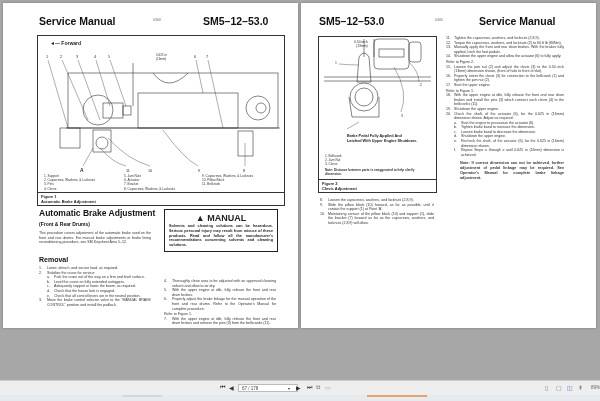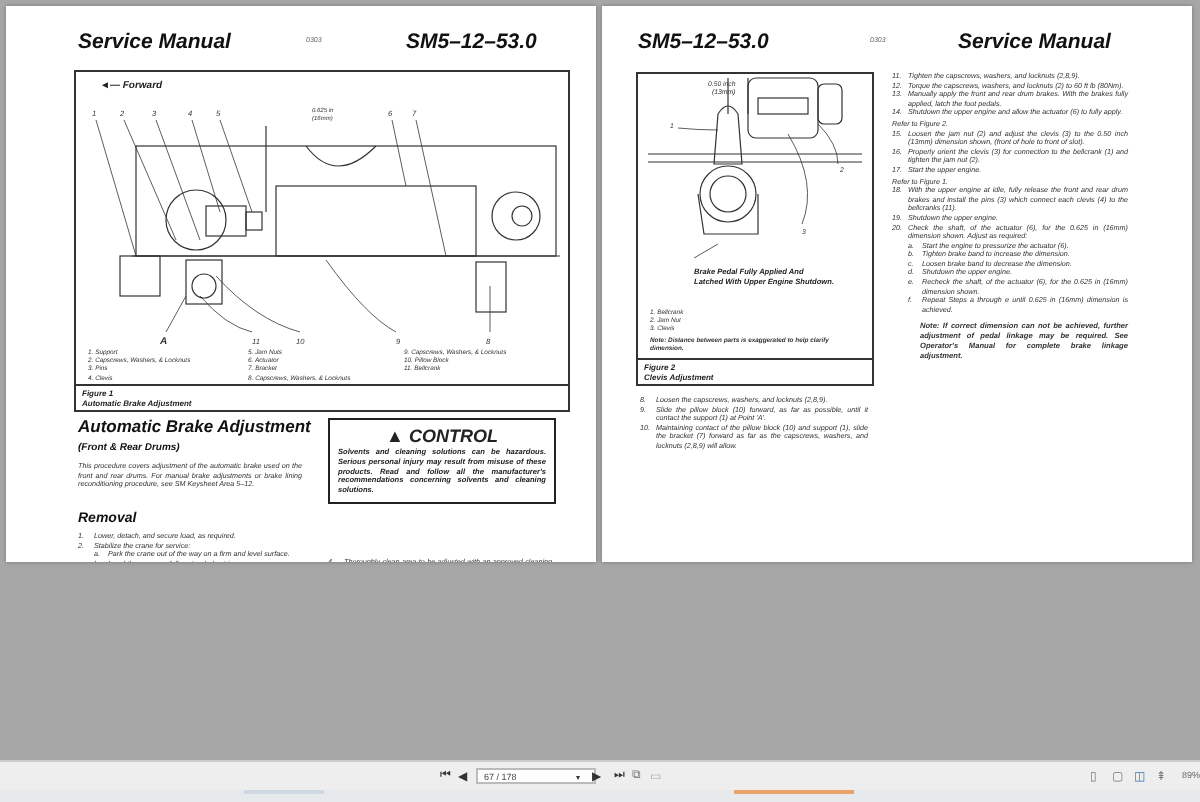--- a/index.html
+++ b/index.html
@@ -1,17 +1,17 @@
 <!DOCTYPE html>
 <html><head>
 <meta charset="utf-8">
 <style>
   html, body { margin:0; padding:0; }
   body { width:600px; height:401px; background:#a7a7a7; position:relative; overflow:hidden; font-family:"Liberation Sans", sans-serif; color:#222; }
-  .page { position:absolute; top:3px; width:295px; height:278px; background:#fff; box-shadow:0 0 2px #777; overflow:hidden;font-style:italic; }
+  .page { position:absolute; top:3px; width:295px; height:325px; background:#fff; box-shadow:0 0 2px #777; overflow:hidden; }
   #page-left { left:3px; }
   #page-right { left:301px; width:295px; }
   .hdr { position:absolute; top:12px; font-weight:bold; font-size:10.5px; color:#111; }
   .hdr-code { position:absolute; top:15px; font-size:3.5px; color:#666; }
   .fig { position:absolute; border:1px solid #333; background:#fff; }
   .fig-caption { position:absolute; left:0; right:0; bottom:0; border-top:1px solid #333; font-size:4px; font-weight:bold; padding:1px 3px; line-height:5px; }
   .legend { position:absolute; font-size:3.2px; line-height:4.2px; color:#333; }
   .legend div { white-space:nowrap; }
   .txt { position:absolute; font-size:3.6px; line-height:4.6px; color:#333; text-align:justify; }
   .txt .item { display:flex; }
@@ -147,21 +147,21 @@
         <span class="num">e.</span>
         <span>Check that all control levers are in the neutral position.</span>
       </div>
     <div class="item">
         <span class="num">3.</span>
         <span>Move the brake control selector valve to the “MANUAL BRAKE CONTROL” position and install the padlock.</span>
       </div>
   </div>
 
   <div class="warn" style="left:161px; top:206px; width:104px;">
-    <div class="warn-title"><span>▲</span> <span>CONTROL</span></div>
+    <div class="warn-title"><span>▲</span> <span>MANUAL</span></div>
     <div>Solvents and cleaning solutions can be hazardous. Serious personal injury may result from misuse of these products. Read and follow all the manufacturer's recommendations concerning solvents and cleaning solutions.</div>
   </div>
 
   <div class="txt" style="left:161px; top:276px; width:112px;">
     <div class="item">
         <span class="num">4.</span>
         <span>Thoroughly clean area to be adjusted with an approved cleaning solvent and allow to air dry.</span>
       </div>
     <div class="item">
         <span class="num">5.</span>

